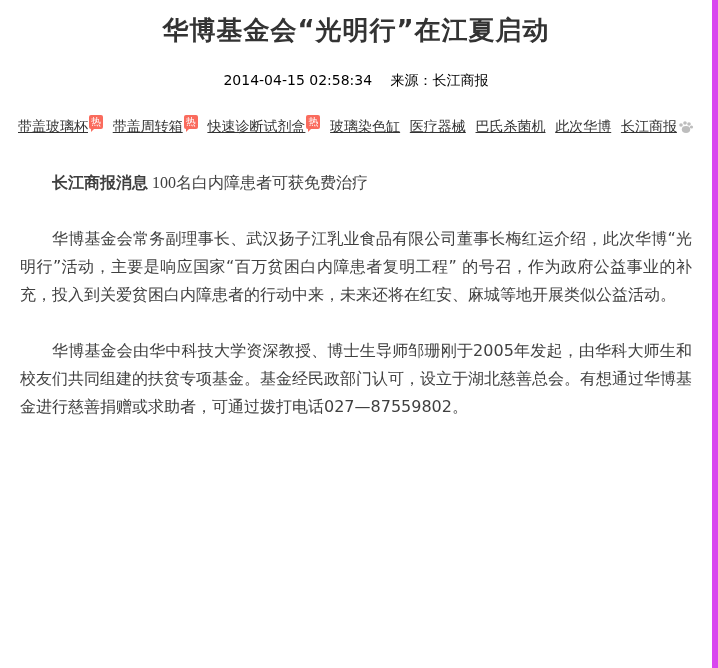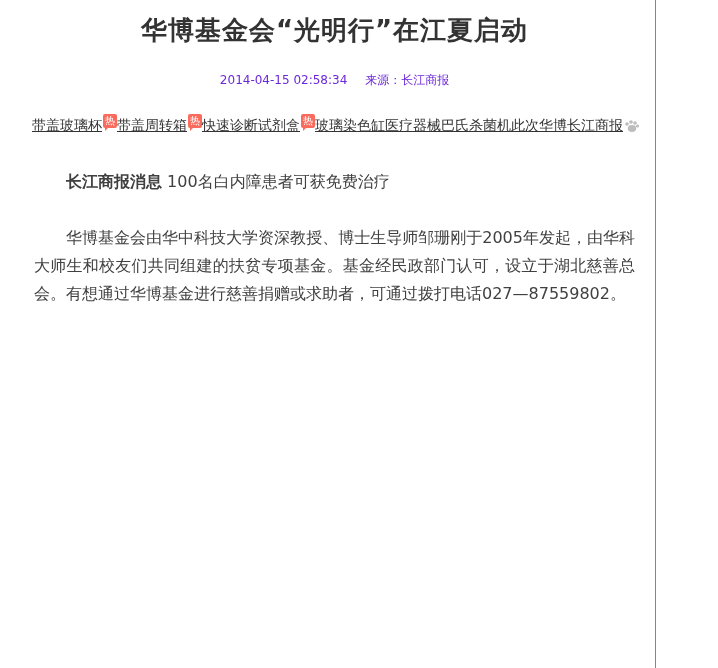--- a/index.html
+++ b/index.html
@@ -1,39 +1,38 @@
 <!DOCTYPE html>
 <html><head>
 <meta charset="utf-8">
 <style>
   html,body{margin:0;padding:0;background:#fff;}
   .page{
     position:relative;
-    width:642px;height:668px;
+    width:718px;height:668px;
     box-sizing:border-box;
     background:#fff;
-    border-right:1px solid #d946ef;
+    border-right:6px solid #d946ef;
     overflow:hidden;
     font-family:"DejaVu Sans","Liberation Sans",sans-serif;
-    margin-left:14px;
   }
   .title{
     margin:14px 30px 0;
     text-align:center;
     font-size:26px;
     line-height:32px;
     font-weight:bold;
     color:#333;
     letter-spacing:1px;
   }
   .meta{
     margin-top:26px;
     text-align:center;
-    font-size:12px;
-    color:#6d28d9;
+    font-size:14px;
+    color:#000000;
   }
   .meta .src{margin-left:14px;}
   .ad-links{
     display:flex;
     justify-content:space-between;
     align-items:flex-start;
     padding:0 18px;
     margin-top:26px;
     font-size:14px;
     line-height:20px;
@@ -77,21 +76,21 @@
     padding:0 20px;
     font-size:16px;
     color:#404040;
     line-height:28px;
   }
   .article p{
     margin:28px 0 0;
     text-indent:2em;
     text-align:justify;
   }
-  .article p.lead{margin-top:30px;}
+  .article p.lead{margin-top:30px;font-family:Liberation Serif, serif;}
   .article .lead-bold{font-weight:bold;}
 </style>
 </head>
 <body>
 
 <div class="page">
 
   <h1 class="title">华博基金会“光明行”在江夏启动</h1>
 
   <div class="meta">
@@ -111,16 +110,17 @@
             <circle cx="3" cy="5" r="1.8" fill="#bdbdbd"></circle>
             <circle cx="7" cy="3" r="1.8" fill="#bdbdbd"></circle>
             <circle cx="11" cy="4" r="1.8" fill="#bdbdbd"></circle>
             <circle cx="13.5" cy="7" r="1.6" fill="#bdbdbd"></circle>
             <ellipse cx="8" cy="9.5" rx="4.2" ry="3.4" fill="#bdbdbd"></ellipse>
           </svg></span></a>
   </nav>
 
   <div class="article">
     <p class="lead"><span class="lead-bold">长江商报消息</span><span> 100名白内障患者可获免费治疗</span></p>
+    <p>华博基金会常务副理事长、武汉扬子江乳业食品有限公司董事长梅红运介绍，此次华博“光明行”活动，主要是响应国家“百万贫困白内障患者复明工程” 的号召，作为政府公益事业的补充，投入到关爱贫困白内障患者的行动中来，未来还将在红安、麻城等地开展类似公益活动。</p>
     <p>华博基金会由华中科技大学资深教授、博士生导师邹珊刚于2005年发起，由华科大师生和校友们共同组建的扶贫专项基金。基金经民政部门认可，设立于湖北慈善总会。有想通过华博基金进行慈善捐赠或求助者，可通过拨打电话027—87559802。</p>
   </div>
 
 </div>
 
 </body></html>

